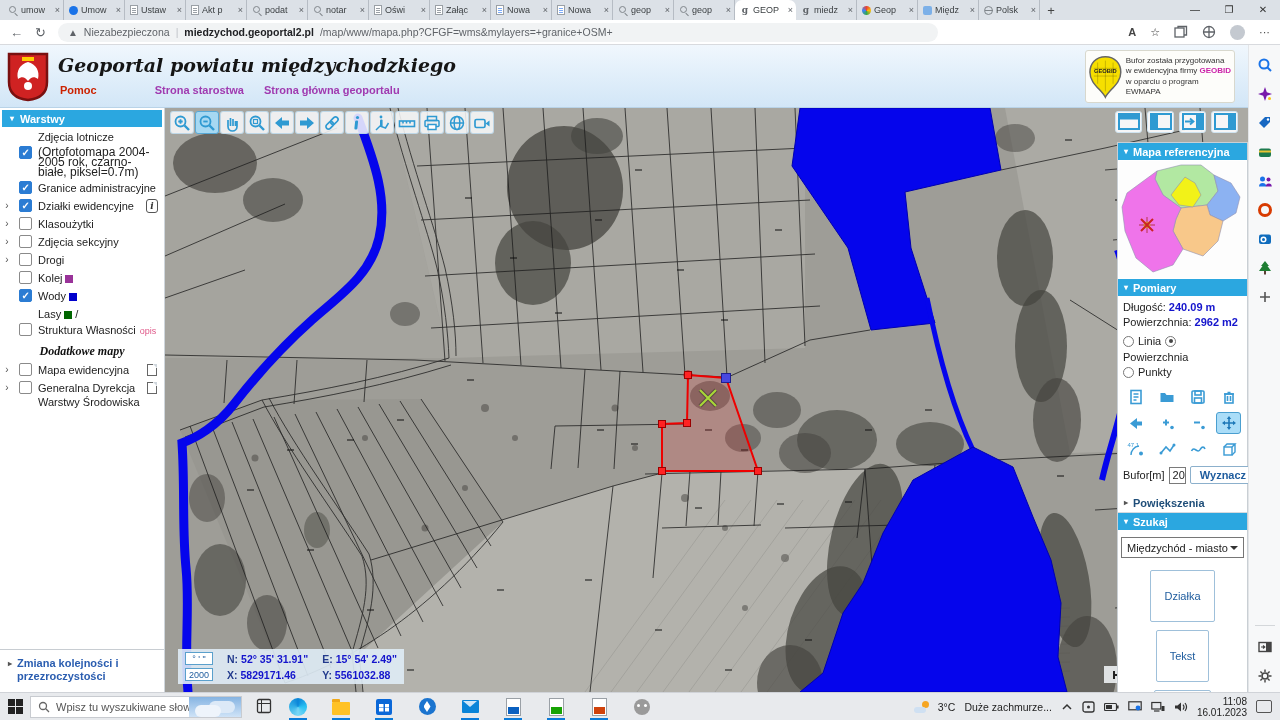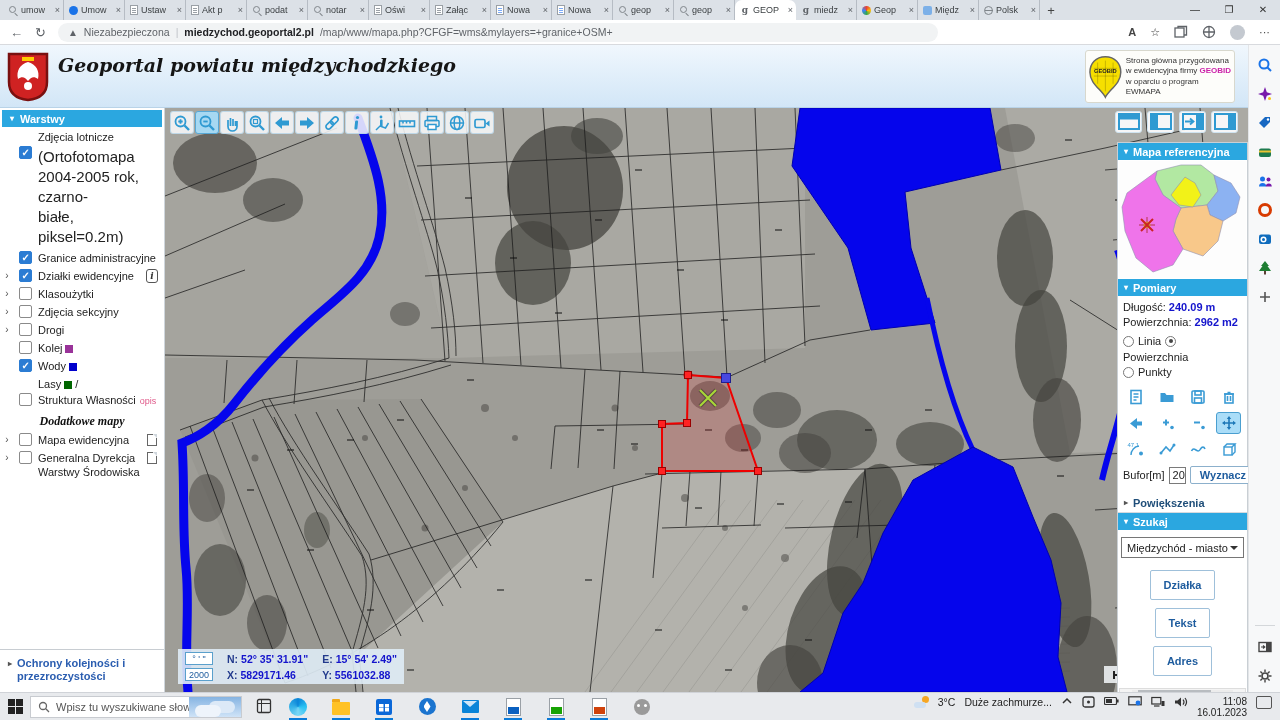--- a/index.html
+++ b/index.html
@@ -59,21 +59,21 @@
 .lblock{margin-top:4px}
 .l1{margin-left:38px;line-height:13px}
 .lrow{display:flex;align-items:flex-start;padding:2px 2px 2px 0;line-height:14px}
 .exp{width:14px;text-align:center;color:#555;font-size:10px;flex:none}
 .exp::before{content:"›"}
 .exp.h{visibility:hidden}
 .cb{width:13px;height:13px;border:1px solid #8a8a8a;border-radius:2px;background:#fff;flex:none;margin:0 6px 0 5px;position:relative}
 .cb.on{background:#2b7cd3;border-color:#2b7cd3}
 .cb.on::after{content:"✓";position:absolute;left:1.5px;top:-1.5px;color:#fff;font-size:10px;font-weight:bold}
 .lbl{flex:1;min-width:0}
-.sub{font-size:15px;line-height:20px;color:#222;padding-top:1px}
+.sub{font-size:12px;line-height:10px;color:#222;padding-top:1px}
 .sw{display:inline-block;width:8px;height:8px;margin-left:3px;vertical-align:-1px}
 .inf{width:12px;height:14px;border:1px solid #555;border-radius:3px;flex:none;margin-right:4px;text-align:center;font:italic bold 9px "DejaVu Serif",serif;color:#333;line-height:12px}
 .inf::before{content:"i"}
 .dco{width:10px;height:12px;border:1px solid #666;background:#fff;flex:none;margin:1px 5px 0 0;position:relative}
 .dco::before{content:"";position:absolute;right:-1px;top:-1px;border-style:solid;border-width:0 4px 4px 0;border-color:transparent #cfd6dc #fff transparent}
 .note-opis{color:#e05a8a;font-size:9px;margin-left:4px}
 .extra-head{text-align:center;font:italic bold 12px "Liberation Serif",serif;padding:4px 0 2px;color:#111}
 .sb-bottom{position:absolute;bottom:0;left:0;width:100%;border-top:1px solid #c8cdd2;padding:7px 4px 9px 8px;color:#2a5db0;font-weight:bold;display:flex;gap:5px;line-height:13px}
 
 
@@ -104,21 +104,21 @@
 .rad.on::after{content:"";position:absolute;left:2.5px;top:2.5px;width:4px;height:4px;border-radius:50%;background:#444}
 .migrid{display:grid;grid-template-columns:repeat(4,1fr);gap:4px 4px;margin:8px 0 6px;justify-items:center}
 .mi{width:25px;height:22px;display:flex;align-items:center;justify-content:center;border-radius:3px}
 .mi.active{background:#aaddf8;border:1px solid #4a9fd0}
 .bufrow{display:flex;align-items:center;gap:4px;margin:4px 0 7px}
 .bufin{width:30px;height:17px;border:1px solid #7a7a7a;font-size:11px;padding-left:3px;display:flex;align-items:center;background:#fff}
 .wyz{border:1px solid #8cb0cc;border-radius:2px;color:#1e5c9e;font-weight:bold;padding:2px 9px;background:#fff}
 .srch-select{margin:7px 3px;height:21px;border:1px solid #767676;display:flex;align-items:center;justify-content:space-between;padding:0 5px;background:#fff}
 .caret{width:0;height:0;border:4px solid transparent;border-top-color:#333;margin-top:4px}
 .sbtns{display:flex;flex-direction:column;align-items:center;gap:8px;padding:5px 0 12px}
-.sbtn{border:1px solid #9fc0da;border-radius:2px;color:#1e5c9e;font-weight:bold;padding:8px 13px;background:#fff}
+.sbtn{border:1px solid #9fc0da;border-radius:2px;color:#1e5c9e;font-weight:normal;padding:19px 13px;background:#fff}
 .hscroll{height:14px;margin:0 1px 2px;background:#f4f4f4;border:1px solid #ddd;display:flex;align-items:center}
 .hs-a{width:12px;color:#888;font-size:8px;text-align:center}
 .hs-t{flex:1;height:10px;background:#ececec;position:relative}
 .hs-th{position:absolute;left:6%;width:72%;top:0;height:10px;background:#b8bcc0}
 
 
 .edgestrip{position:absolute;right:0;top:45px;width:32px;height:647px;background:#f7f8f9;border-left:1px solid #e3e5e8;display:flex;flex-direction:column;align-items:center;padding:12px 0 8px;gap:13px;z-index:8}
 .es-sp{margin-top:auto}
 .es-div{width:20px;height:1px;background:#d4d7da}
 
@@ -141,21 +141,21 @@
 linear-gradient(#fff,#fff) left top/4.5px 3.5px no-repeat,linear-gradient(#fff,#fff) right top/4.5px 3.5px no-repeat,linear-gradient(#fff,#fff) left bottom/4.5px 3.5px no-repeat,linear-gradient(#fff,#fff) right bottom/4.5px 3.5px no-repeat}
 .i-compass{width:17px;height:17px;border-radius:50%;background:#1b74cf;position:relative}
 .i-compass::before{content:"";position:absolute;left:5px;top:3px;width:7px;height:11px;background:#fff;clip-path:polygon(50% 0,100% 50%,50% 100%,0 50%)}
 .i-mail{width:17px;height:13px;background:#0a84d8;position:relative;border-radius:1px}
 .i-mail::before{content:"";position:absolute;left:1px;top:1px;border-style:solid;border-width:6px 7.5px 0;border-color:#cfe6f8 transparent transparent}
 .lo-doc{width:15px;height:18px;background:#fff;border:1px solid #9aa0a6;position:relative}
 .lo-doc::before{content:"";position:absolute;left:1px;right:1px;bottom:1px;height:7px}
 .lo-w::before{background:#0a60c0}.lo-c::before{background:#18a303}.lo-i::before{background:#d0420b}
 .i-gimp{width:16px;height:16px;border-radius:50%;background:#9a9a9a;position:relative}
 .i-gimp::before{content:"";position:absolute;left:3px;top:5px;width:3px;height:3px;border-radius:50%;background:#fff;box-shadow:7px 0 0 #fff}
-.tray{margin-left:auto;display:flex;gap:9px;padding-right:8px;font-size:10.5px;color:#222}
+.tray{margin-left:auto;display:flex;align-items:center;gap:9px;padding-right:8px;font-size:10.5px;color:#222}
 .wsmall{width:15px;height:12px;position:relative}
 .wsmall::before{content:"";position:absolute;right:0;top:0;width:7px;height:7px;border-radius:50%;background:#f6a623}
 .wsmall::after{content:"";position:absolute;left:0;bottom:0;width:12px;height:6px;border-radius:4px;background:#cfe0f2}
 .clock{text-align:right;font-size:10px;line-height:11px}
 .notif{width:16px;height:13px;border:1.4px solid #555;border-radius:2px}
 </style>
 </head>
 <body>
 
 <div id="app">
@@ -281,48 +281,53 @@
   </div>
 
   <div class="pageheader">
     <svg class="crest" width="42" height="50" viewBox="0 0 42 50">
       <path d="M2,2 H40 V30 Q40,46 21,48 Q2,46 2,30 Z" fill="#cf2222" stroke="#7a1010" stroke-width="2.5"></path>
       <rect x="15" y="5" width="12" height="4" fill="#ffcc00"></rect>
       <path d="M21,10 C13,12 9,19 11,27 C15,24 18,25 21,29 C24,25 27,24 31,27 C33,19 29,12 21,10 Z" fill="#fff"></path>
       <circle cx="21" cy="34" r="4" fill="#fff"></circle>
     </svg>
     <div class="ph-title">Geoportal powiatu międzychodzkiego</div>
+    <div class="ph-links">
+      <span class="l0">Pomoc</span>
+      <span class="l1">Strona starostwa</span>
+      <span class="l2">Strona główna geoportalu</span>
+    </div>
     <div class="credit">
       <svg width="36" height="46" viewBox="0 0 36 46">
         <path d="M18,2 C28,2 34,9 34,18 C34,30 22,36 18,44 C14,36 2,30 2,18 C2,9 8,2 18,2 Z" fill="#f6df00" stroke="#666" stroke-width="1.5"></path>
         <path d="M6,14 H30 M6,22 H30 M10,8 V30 M18,6 V38 M26,8 V30" stroke="#00000033" stroke-width="1"></path>
         <text x="18" y="19" text-anchor="middle" font-size="6" font-weight="bold" fill="#222">GEOBID</text>
       </svg>
       <div class="credit-text">
-        <div>Strona główna przygotowana</div>
+        <div>Bufor została przygotowana</div>
         <div><span>w ewidencyjna firmy </span><span class="brand">GEOBID</span></div>
         <div>w oparciu o program EWMAPA</div>
       </div>
     </div>
   </div>
 
   <div class="sidebar">
     <div class="sb-head">
         <span class="tri-w">▾</span>
         <span>Warstwy</span>
       </div>
 
     <div class="lblock">
       <div class="l1">Zdjęcia lotnicze</div>
       <div class="lrow">
         <span class="exp h"></span>
           <span class="cb on"></span>
         <div class="sub">
           <div>(Ortofotomapa 2004-2005 rok, czarno-</div>
-            <div>białe, piksel=0.2m)</div>
+            <div>białe, piksel=0.7m)</div>
         </div>
       </div>
     </div>
 
     <div class="lrow">
       <span class="exp h"></span>
         <span class="cb on"></span>
       <div class="lbl">Granice administracyjne</div>
     </div>
 
@@ -390,21 +395,21 @@
       <div class="lbl">
         <div>Generalna Dyrekcja</div>
         <div>Warstwy Środowiska</div>
       </div>
       <span class="dco"></span>
     </div>
 
     <div class="sb-bottom">
       <span class="tri-d">▸</span>
       <div>
-          <div>Ochrony kolejności i</div>
+          <div>Zmiana kolejności i</div>
           <div>przezroczystości</div>
         </div>
     </div>
   </div>
 
   <div class="maparea">
     <svg width="1083" height="584" viewBox="0 0 1083 584">
       <rect width="1083" height="584" fill="#9e9d97"></rect>
       <polygon points="0,0 225,0 284,250 0,250" fill="#a5a49e"></polygon>
       <polygon points="225,0 640,0 640,240 284,250" fill="#a9a8a2"></polygon>

